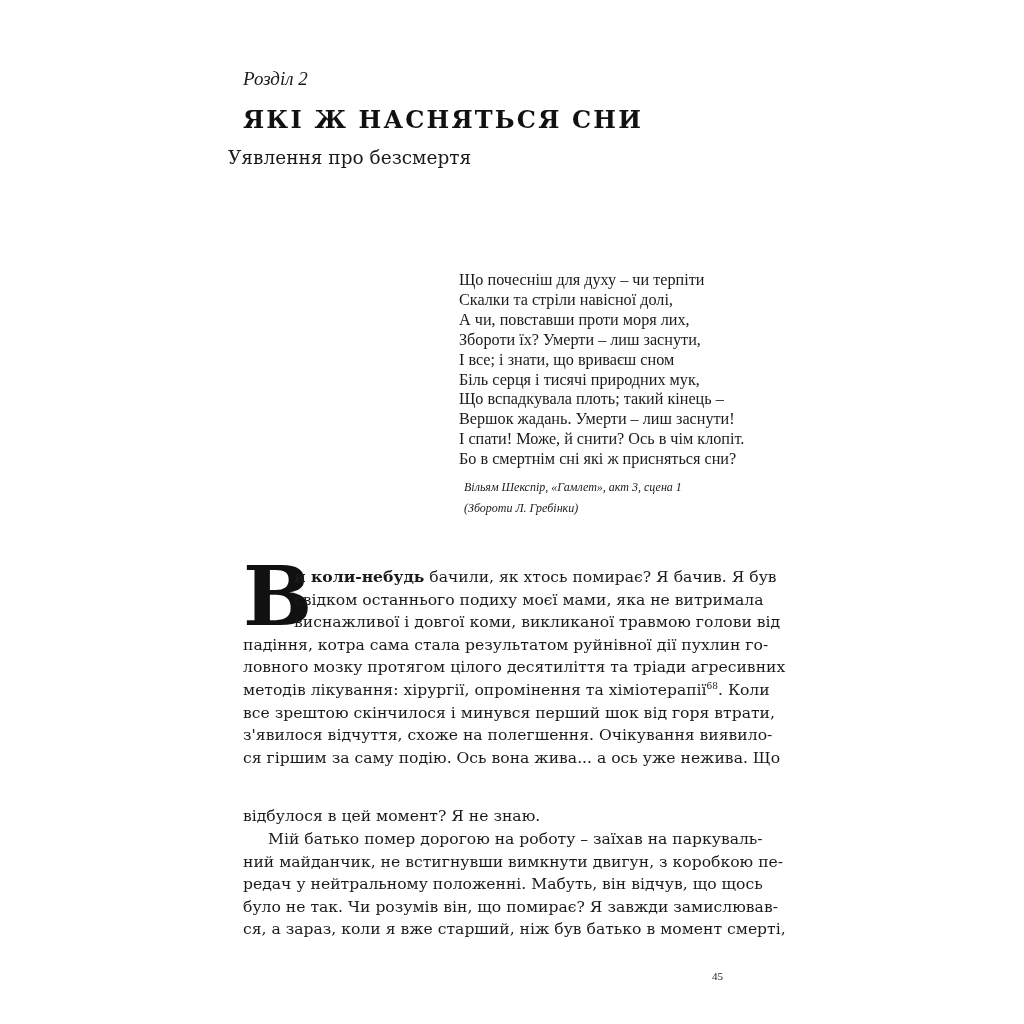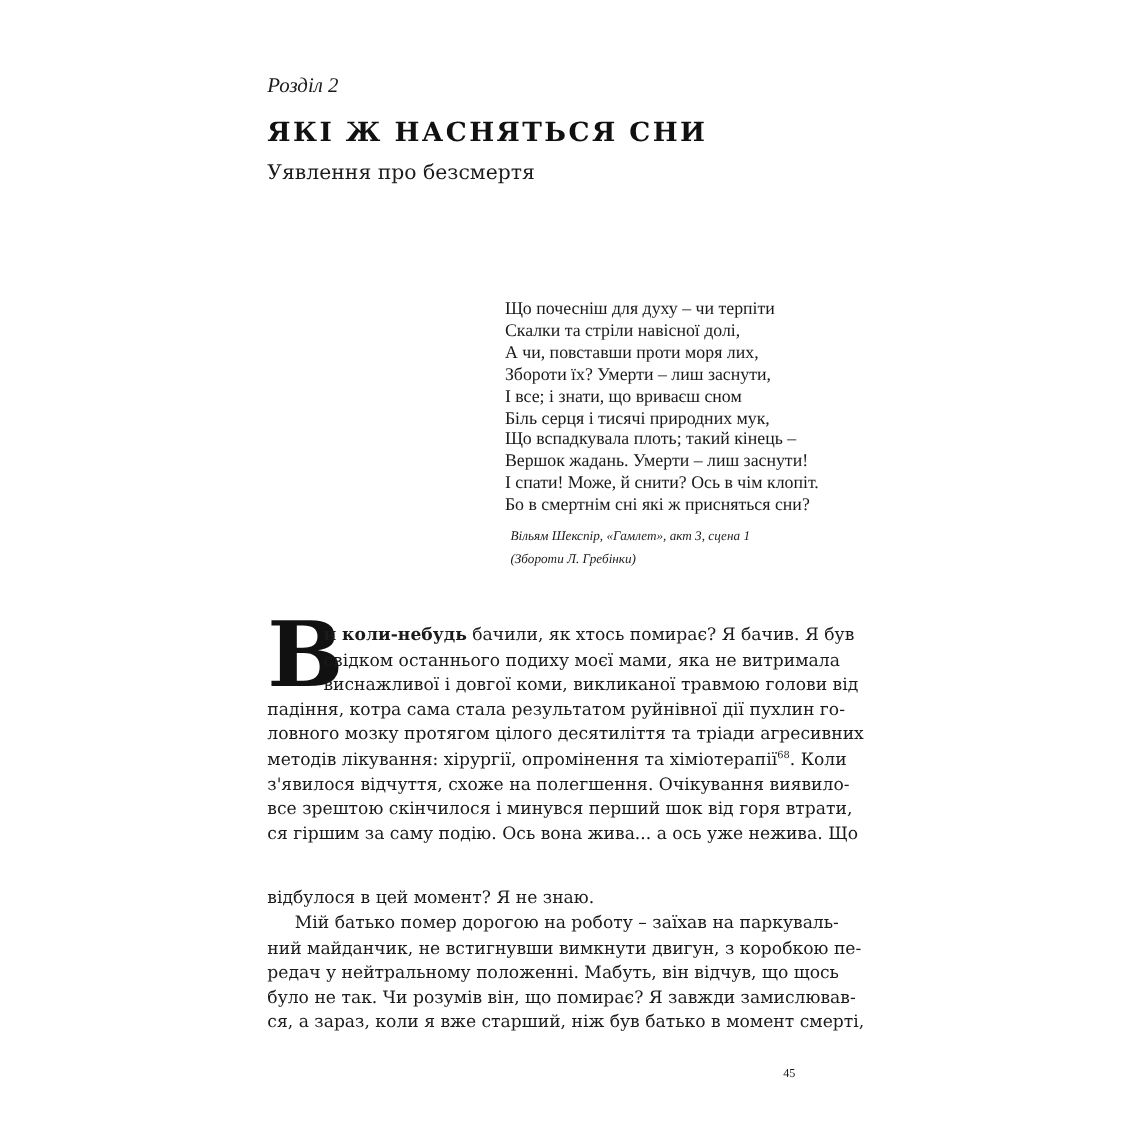--- a/index.html
+++ b/index.html
@@ -1,20 +1,20 @@
 <!DOCTYPE html>
 <html><head>
   <meta charset="utf-8">
   <style>
     html, body { margin: 0; padding: 0; background: #ffffff; }
     body { width: 1024px; height: 1024px; position: relative; overflow: hidden; color: #1a1a1a; font-family: "DejaVu Serif", "Liberation Serif", serif; }
     .page { position: absolute; left: 0; top: 0; width: 892px; height: 1024px; }
     .chapter-label { position: absolute; left: 243px; top: 68px; font-family: "Liberation Serif", serif; font-style: italic; font-size: 19px; color: #1a1a1a; }
     .chapter-title { position: absolute; left: 243px; top: 105px; font-family: "DejaVu Serif", serif; font-weight: bold; font-size: 24px; letter-spacing: 2.2px; color: #111; }
-    .chapter-subtitle { position: absolute; left: 243px; top: 147px; font-family: "DejaVu Serif", serif; font-size: 18.5px; color: #1a1a1a; }
+    .chapter-subtitle { position: absolute; left: 228px; top: 147px; font-family: "DejaVu Serif", serif; font-size: 18.5px; color: #1a1a1a; }
     .epigraph { position: absolute; left: 459px; top: 271px; font-family: "Liberation Serif", serif; font-size: 16.2px; line-height: 19.9px; color: #1a1a1a; }
     .epigraph .line { white-space: nowrap; display: block; }
     .attribution { position: absolute; left: 464px; top: 477px; font-family: "Liberation Serif", serif; font-style: italic; font-size: 12px; line-height: 20.5px; color: #1a1a1a; }
     .attribution .line { display: block; white-space: nowrap; }
     .body-text { position: absolute; left: 243px; top: 566px; width: 514px; font-family: "DejaVu Serif", serif; font-size: 15.6px; line-height: 22.6px; color: #1a1a1a; }
     .body-text .line { display: block; white-space: nowrap; text-align: justify; text-align-last: justify; height: 22.6px; }
     .body-text .line.last { text-align-last: left; margin-top: 36px; }
     .body-text .line.indent-drop { margin-left: 51px; }
     .body-text .line.para-indent { text-indent: 25px; }
     .drop-cap { position: absolute; left: 243px; top: 555px; font-family: "DejaVu Serif", serif; font-weight: bold; font-size: 82px; line-height: 82px; color: #111; }
@@ -51,22 +51,22 @@
 
   <div class="drop-cap">В</div>
 
   <div class="body-text">
     <span class="line indent-drop"><span class="lead-bold">и коли-небудь</span><span> бачили, як хтось помирає? Я бачив. Я був</span></span>
     <span class="line indent-drop">свідком останнього подиху моєї мами, яка не витримала</span>
     <span class="line indent-drop">виснажливої і довгої коми, викликаної травмою голови від</span>
     <span class="line">падіння, котра сама стала результатом руйнівної дії пухлин го-</span>
     <span class="line">ловного мозку протягом цілого десятиліття та тріади агресивних</span>
     <span class="line"><span>методів лікування: хірургії, опромінення та хіміотерапії</span><sup>68</sup><span>. Коли</span></span>
+    <span class="line">все зрештою скінчилося і минувся перший шок від горя втрати,</span>
     <span class="line">з'явилося відчуття, схоже на полегшення. Очікування виявило-</span>
-    <span class="line">все зрештою скінчилося і минувся перший шок від горя втрати,</span>
     <span class="line">ся гіршим за саму подію. Ось вона жива... а ось уже нежива. Що</span>
     <span class="line last">відбулося в цей момент? Я не знаю.</span>
     <span class="line para-indent">Мій батько помер дорогою на роботу – заїхав на паркуваль-</span>
     <span class="line">ний майданчик, не встигнувши вимкнути двигун, з коробкою пе-</span>
     <span class="line">редач у нейтральному положенні. Мабуть, він відчув, що щось</span>
     <span class="line">було не так. Чи розумів він, що помирає? Я завжди замислював-</span>
     <span class="line">ся, а зараз, коли я вже старший, ніж був батько в момент смерті,</span>
   </div>
 
   <div class="page-number">45</div>

